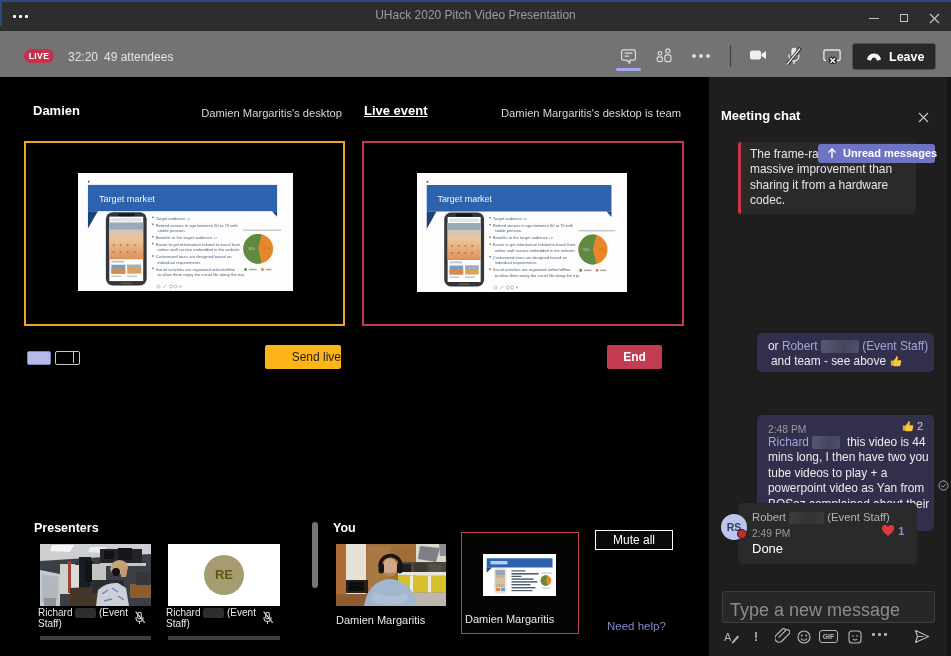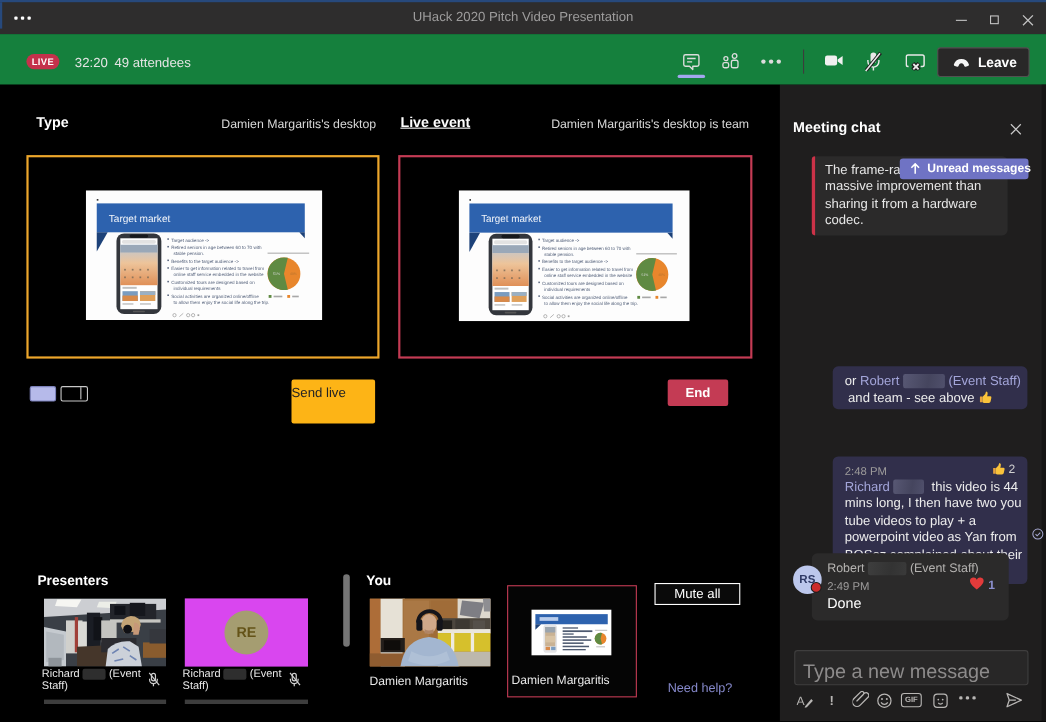--- a/index.html
+++ b/index.html
@@ -6,35 +6,35 @@
   *{box-sizing:border-box;}
   #app{position:relative;width:951px;height:656px;background:#000;overflow:hidden;
        font-family:"Liberation Sans",sans-serif;-webkit-font-smoothing:antialiased;}
   .abs{position:absolute;}
   
   #titlebar{position:absolute;left:0;top:0;width:951px;height:31px;background:#2e2d2d;
             border-top:2px solid #27497c;}
   #titlebar .title{position:absolute;left:0;right:0;top:6px;text-align:center;
        font-size:12px;color:#9d9c9c;}
   
-  #toolbar{position:absolute;left:0;top:31px;width:951px;height:46px;background:#15803d;}
+  #toolbar{position:absolute;left:0;top:31px;width:951px;height:46px;background:#737373;}
   .live{position:absolute;left:24px;top:18px;width:30px;height:14px;border-radius:7px;
         background:#c4314b;color:#fff;font-size:8.5px;font-weight:bold;text-align:center;
         line-height:14px;letter-spacing:.4px;}
   .tbtxt{position:absolute;top:19px;font-size:12px;color:#e4e4e4;}
   
   #stage{position:absolute;left:0;top:77px;width:709px;height:579px;background:#000;}
   .seclabel{position:absolute;color:#fff;font-weight:bold;font-size:13px;}
   .sublabel{position:absolute;color:#d8d8d8;font-size:11.2px;}
   #queuebox{position:absolute;left:24px;top:64px;width:321px;height:185px;
             border:2px solid #eda62b;background:#000;}
   #livebox{position:absolute;left:362px;top:64px;width:322px;height:185px;
            border:2px solid #c43b54;background:#000;}
-  .sendlive{position:absolute;left:265px;top:268px;width:76px;height:40px;background:#fdb416;
-        color:#242424;font-size:12px;text-align:left;line-height:24px;border-radius:2px;}
+  .sendlive{position:absolute;left:265px;top:268px;width:76px;height:24px;background:#fdb416;
+        color:#242424;font-size:12px;text-align:right;line-height:24px;border-radius:2px;}
   .endbtn{position:absolute;left:607px;top:268px;width:55px;height:24px;background:#c43b54;
         color:#fff;font-size:12px;font-weight:bold;text-align:center;line-height:24px;border-radius:2px;}
   
   .tilename{position:absolute;color:#e8e8e8;font-size:10.5px;}
   .graybar{position:absolute;height:4px;background:#3d3d3d;top:559px;}
   .muteall{position:absolute;left:595px;top:453px;width:78px;height:20px;border:1px solid #ffffff;
       color:#fff;font-size:12px;text-align:center;line-height:18px;background:#0a0a0a;}
   .needhelp{position:absolute;left:607px;top:543px;color:#8689cb;font-size:11.5px;}
   
   #chat{position:absolute;left:709px;top:77px;width:242px;height:579px;background:#1f1e1e;}
@@ -114,21 +114,21 @@
 
     <div class="abs" style="left:852px;top:12px;width:84px;height:27px;background:#292828;border:1px solid #525151;border-radius:3px;">
       <svg class="abs" style="left:13px;top:8px;" width="16" height="10" viewBox="0 0 16 10">
         <path d="M1.2 6.4 C2.2 3.2 4.8 1.6 8 1.6 C11.2 1.6 13.8 3.2 14.8 6.4 C15 7.2 14.6 7.8 13.9 8 L11.9 8.6 C11.3 8.75 10.7 8.4 10.5 7.8 C10 6.2 9.5 5.4 8 5.4 C6.5 5.4 6 6.2 5.5 7.8 C5.3 8.4 4.7 8.75 4.1 8.6 L2.1 8 C1.4 7.8 1 7.2 1.2 6.4 Z" fill="#f5f5f5"></path>
       </svg>
       <span class="abs" style="left:36px;top:6px;font-size:12.5px;font-weight:bold;color:#fff;">Leave</span>
     </div>
   </div>
 
   <div id="stage">
-    <div class="seclabel" style="left:33px;top:26px;">Type</div>
+    <div class="seclabel" style="left:33px;top:26px;">Damien</div>
     <div class="sublabel" style="left:142px;top:30px;width:200px;text-align:right;">Damien Margaritis's desktop</div>
     <div class="seclabel" style="left:364px;top:26px;text-decoration:underline;">Live event</div>
     <div class="sublabel" style="left:481px;top:30px;width:200px;text-align:right;">Damien Margaritis's desktop is team</div>
 
     <div id="queuebox"></div>
     <div id="livebox"></div>
     <svg class="abs" style="left:78px;top:96px;" width="215" height="118" viewBox="0 0 216 119" preserveAspectRatio="none">
       <use href="#slide"></use>
     </svg>
     <svg class="abs" style="left:417px;top:96px;" width="210" height="119" viewBox="0 0 216 119" preserveAspectRatio="none">
@@ -172,21 +172,21 @@
       <rect x="96" y="28" width="15" height="13" fill="#35373d"></rect>
       <path d="M70 25 q1 -8 9 -9 q8 0 9 8 l-2 6 l-13 1 z" fill="#c4a476"></path>
       <path d="M82 22 q5 0 5 6 l-1 5 l-5 0 z" fill="#c69878"></path>
       <circle cx="76" cy="28" r="4" fill="#101014"></circle>
       <path d="M56 62 l2 -16 q8 -8 20 -7 l8 5 l3 18 z" fill="#ccd1d9"></path>
       <g stroke="#5870a8" stroke-width="1.4" fill="none" opacity="0.8">
         <path d="M62 50 l6 -4 M72 44 l6 4 M64 57 l8 -2 M78 52 l6 4"></path>
       </g>
     </svg>
 
-    <div class="abs" style="left:168px;top:467px;width:112px;height:62px;background:#d946ef;">
+    <div class="abs" style="left:168px;top:467px;width:112px;height:62px;background:#ffffff;">
       <div style="position:absolute;left:36px;top:11px;width:40px;height:40px;border-radius:50%;background:#a59d71;
            color:#645318;font-size:13px;font-weight:bold;text-align:center;line-height:40px;">RE</div>
     </div>
 
     <div class="tilename" style="left:38px;top:531px;width:113px;line-height:10.5px;font-size:10px;">Richard <span class="redactg" style="width:21px;height:10px;background:#2e2e2e;"></span> (Event<br>Staff)</div>
     <div class="tilename" style="left:166px;top:531px;width:113px;line-height:10.5px;font-size:10px;">Richard <span class="redactg" style="width:21px;height:10px;background:#2e2e2e;"></span> (Event<br>Staff)</div>
     <svg class="abs" style="left:133px;top:534px;" width="13" height="14" viewBox="0 0 18 20">
       <rect x="6.4" y="1.8" width="5.2" height="9.5" rx="2.6" fill="none" stroke="#cfcfcf" stroke-width="1.6"></rect>
       <path d="M4 8.5 v1.5 c0 2.8 2.2 5 5 5 s5-2.2 5-5 V8.5" fill="none" stroke="#cfcfcf" stroke-width="1.6"></path>
       <path d="M9 15 v3.5" stroke="#cfcfcf" stroke-width="1.6"></path>

